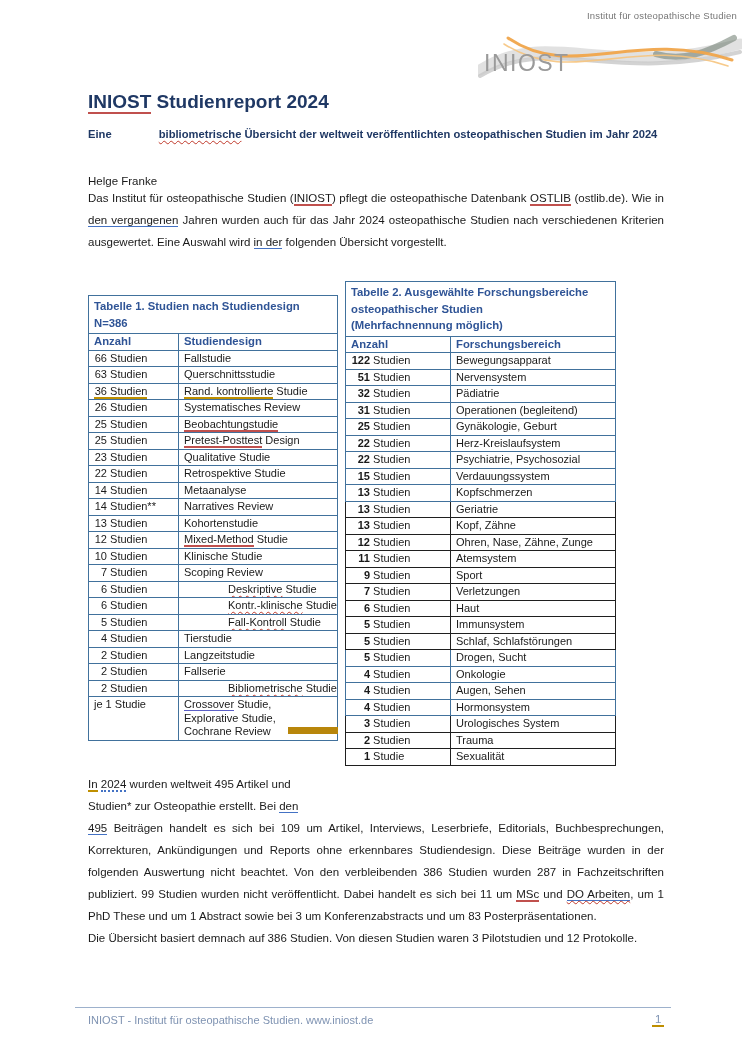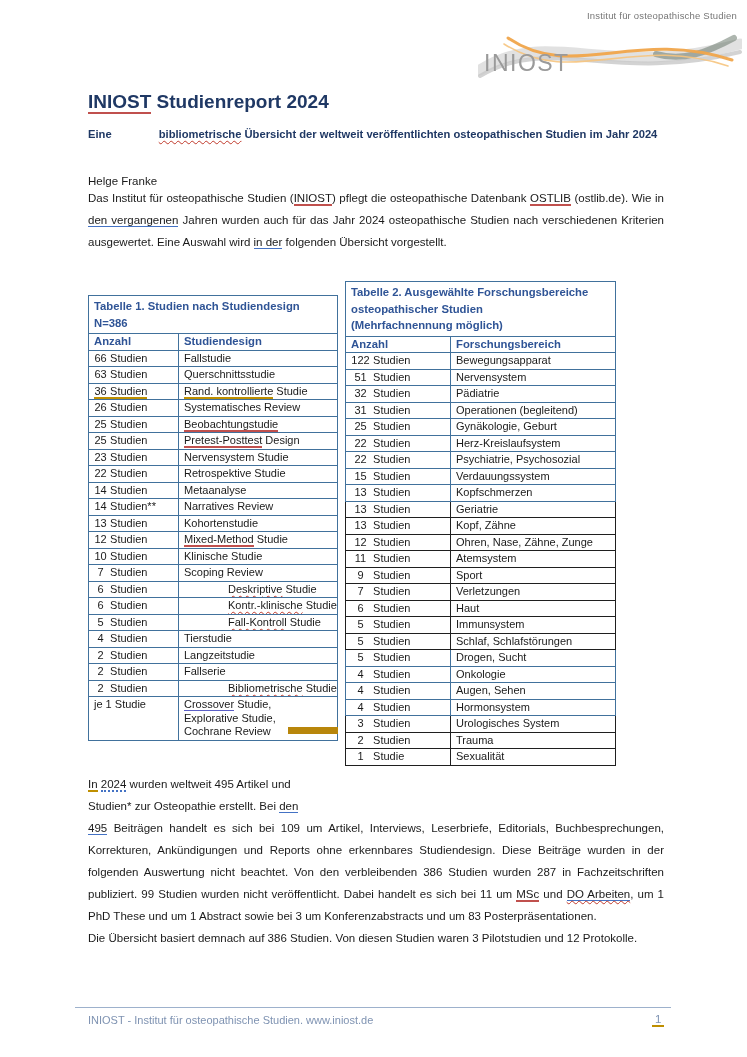--- a/index.html
+++ b/index.html
@@ -20,23 +20,23 @@
   
   table{border-collapse:collapse;table-layout:fixed;font-size:11px;color:#1a1a1a;}
   .t1{position:absolute;left:88px;top:295px;width:249px;}
   .t2{position:absolute;left:345px;top:281px;width:270px;padding-left:31px;}
   td{padding:1px 5px;line-height:13.5px;vertical-align:top;overflow:hidden;white-space:nowrap;}
   .t1 td{border:1px solid #41719C;}
   .t2 td{border:1px solid #41719C;}
   .t2 tr.blk td{border:1px solid #1f1f1f;}
   td.cap{font-size:11.3px;font-weight:bold;color:#2F5496;line-height:16.5px;padding:2px 5px;}
   tr.hdr td{font-weight:bold;color:#2F5496;font-size:11.3px;}
-  .num{display:inline-block;text-align:center;}
+  .num{display:inline-block;text-align:right;}
   .t1 .num{width:13px;}
-  .t2 .num{width:19px;}
+  .t2 .num{width:19px;font-weight:bold;}
   td.pre{white-space:pre-line;}
   
   .m-red{border-bottom:2px solid #C0504D;padding-bottom:0px;}
   .m-rw{text-decoration:underline;text-decoration-style:wavy;text-decoration-color:#c0392b;text-decoration-thickness:1px;text-underline-offset:2px;margin-left:44px;}
   .m-blue{border-bottom:1.5px solid #4472C4;}
   .m-bdot{border-bottom:2px dotted #4472C4;}
   .m-gold{border-bottom:2px solid #BF8F00;}
   .m-rwb{text-decoration:underline;text-decoration-style:wavy;text-decoration-color:#c0392b;text-decoration-thickness:1px;text-underline-offset:2px;border-bottom:1.5px solid #4472C4;}
   .m-bul{border-bottom:1.5px solid #5B5FC7;}
   
@@ -106,21 +106,21 @@
         <tr>
           <td><span><span class="num">25</span><span> Studien</span></span></td>
           <td><span class="m-red">Beobachtungstudie</span></td>
         </tr>
         <tr>
           <td><span><span class="num">25</span><span> Studien</span></span></td>
           <td><span class="m-red">Pretest-Posttest</span> Design</td>
         </tr>
         <tr>
           <td><span><span class="num">23</span><span> Studien</span></span></td>
-          <td>Nervensystem Studie</td>
+          <td>Qualitative Studie</td>
         </tr>
         <tr>
           <td><span><span class="num">22</span><span> Studien</span></span></td>
           <td>Retrospektive Studie</td>
         </tr>
         <tr>
           <td><span><span class="num">14</span><span> Studien</span></span></td>
           <td>Metaanalyse</td>
         </tr>
         <tr>

